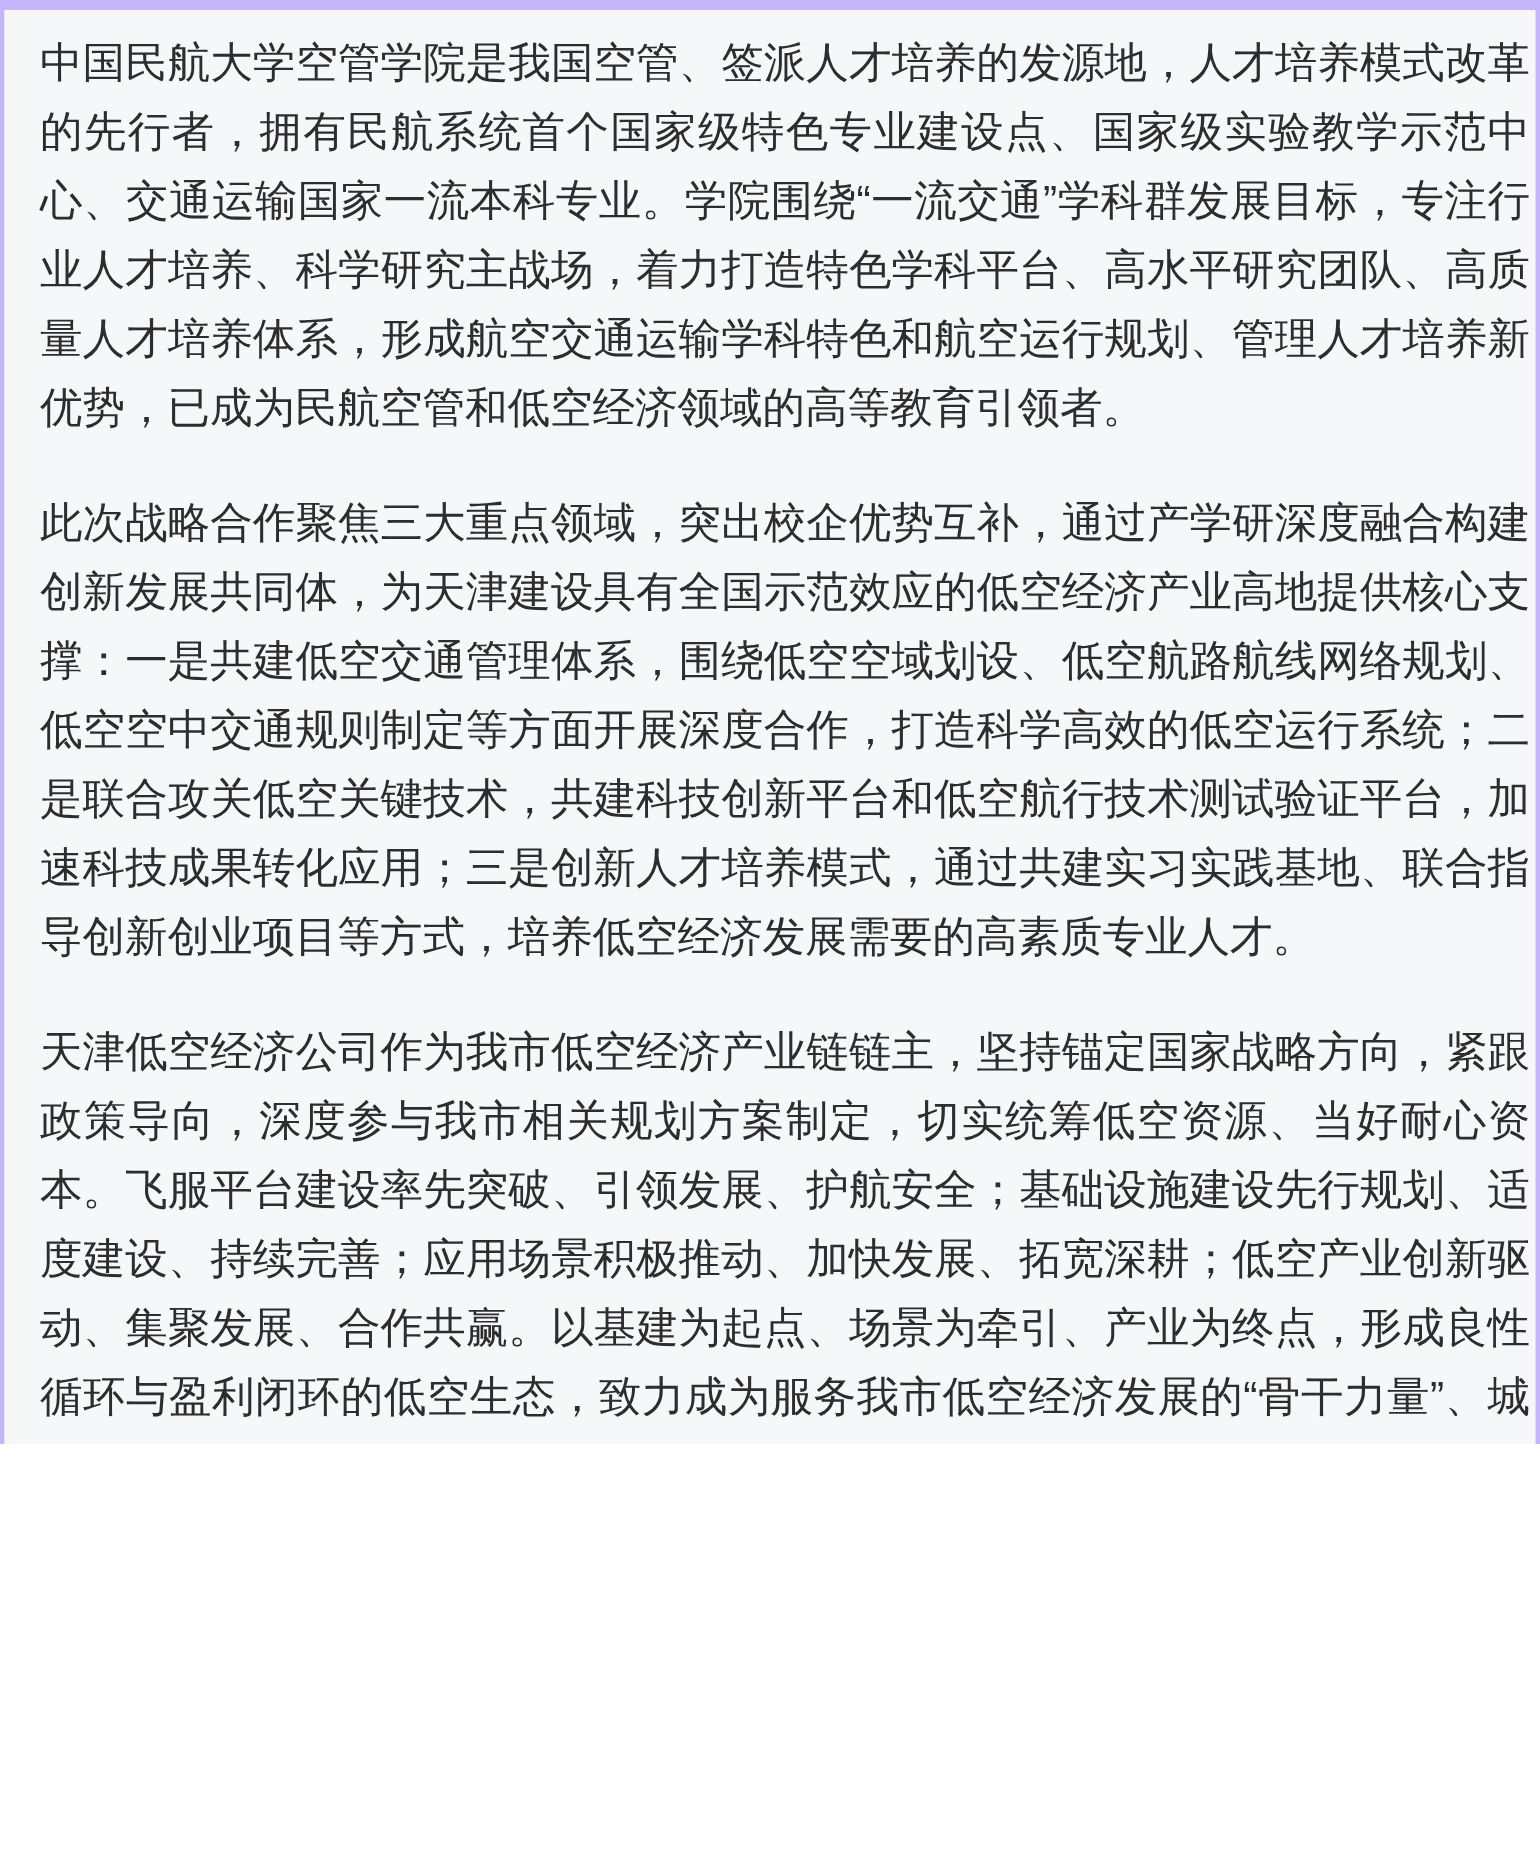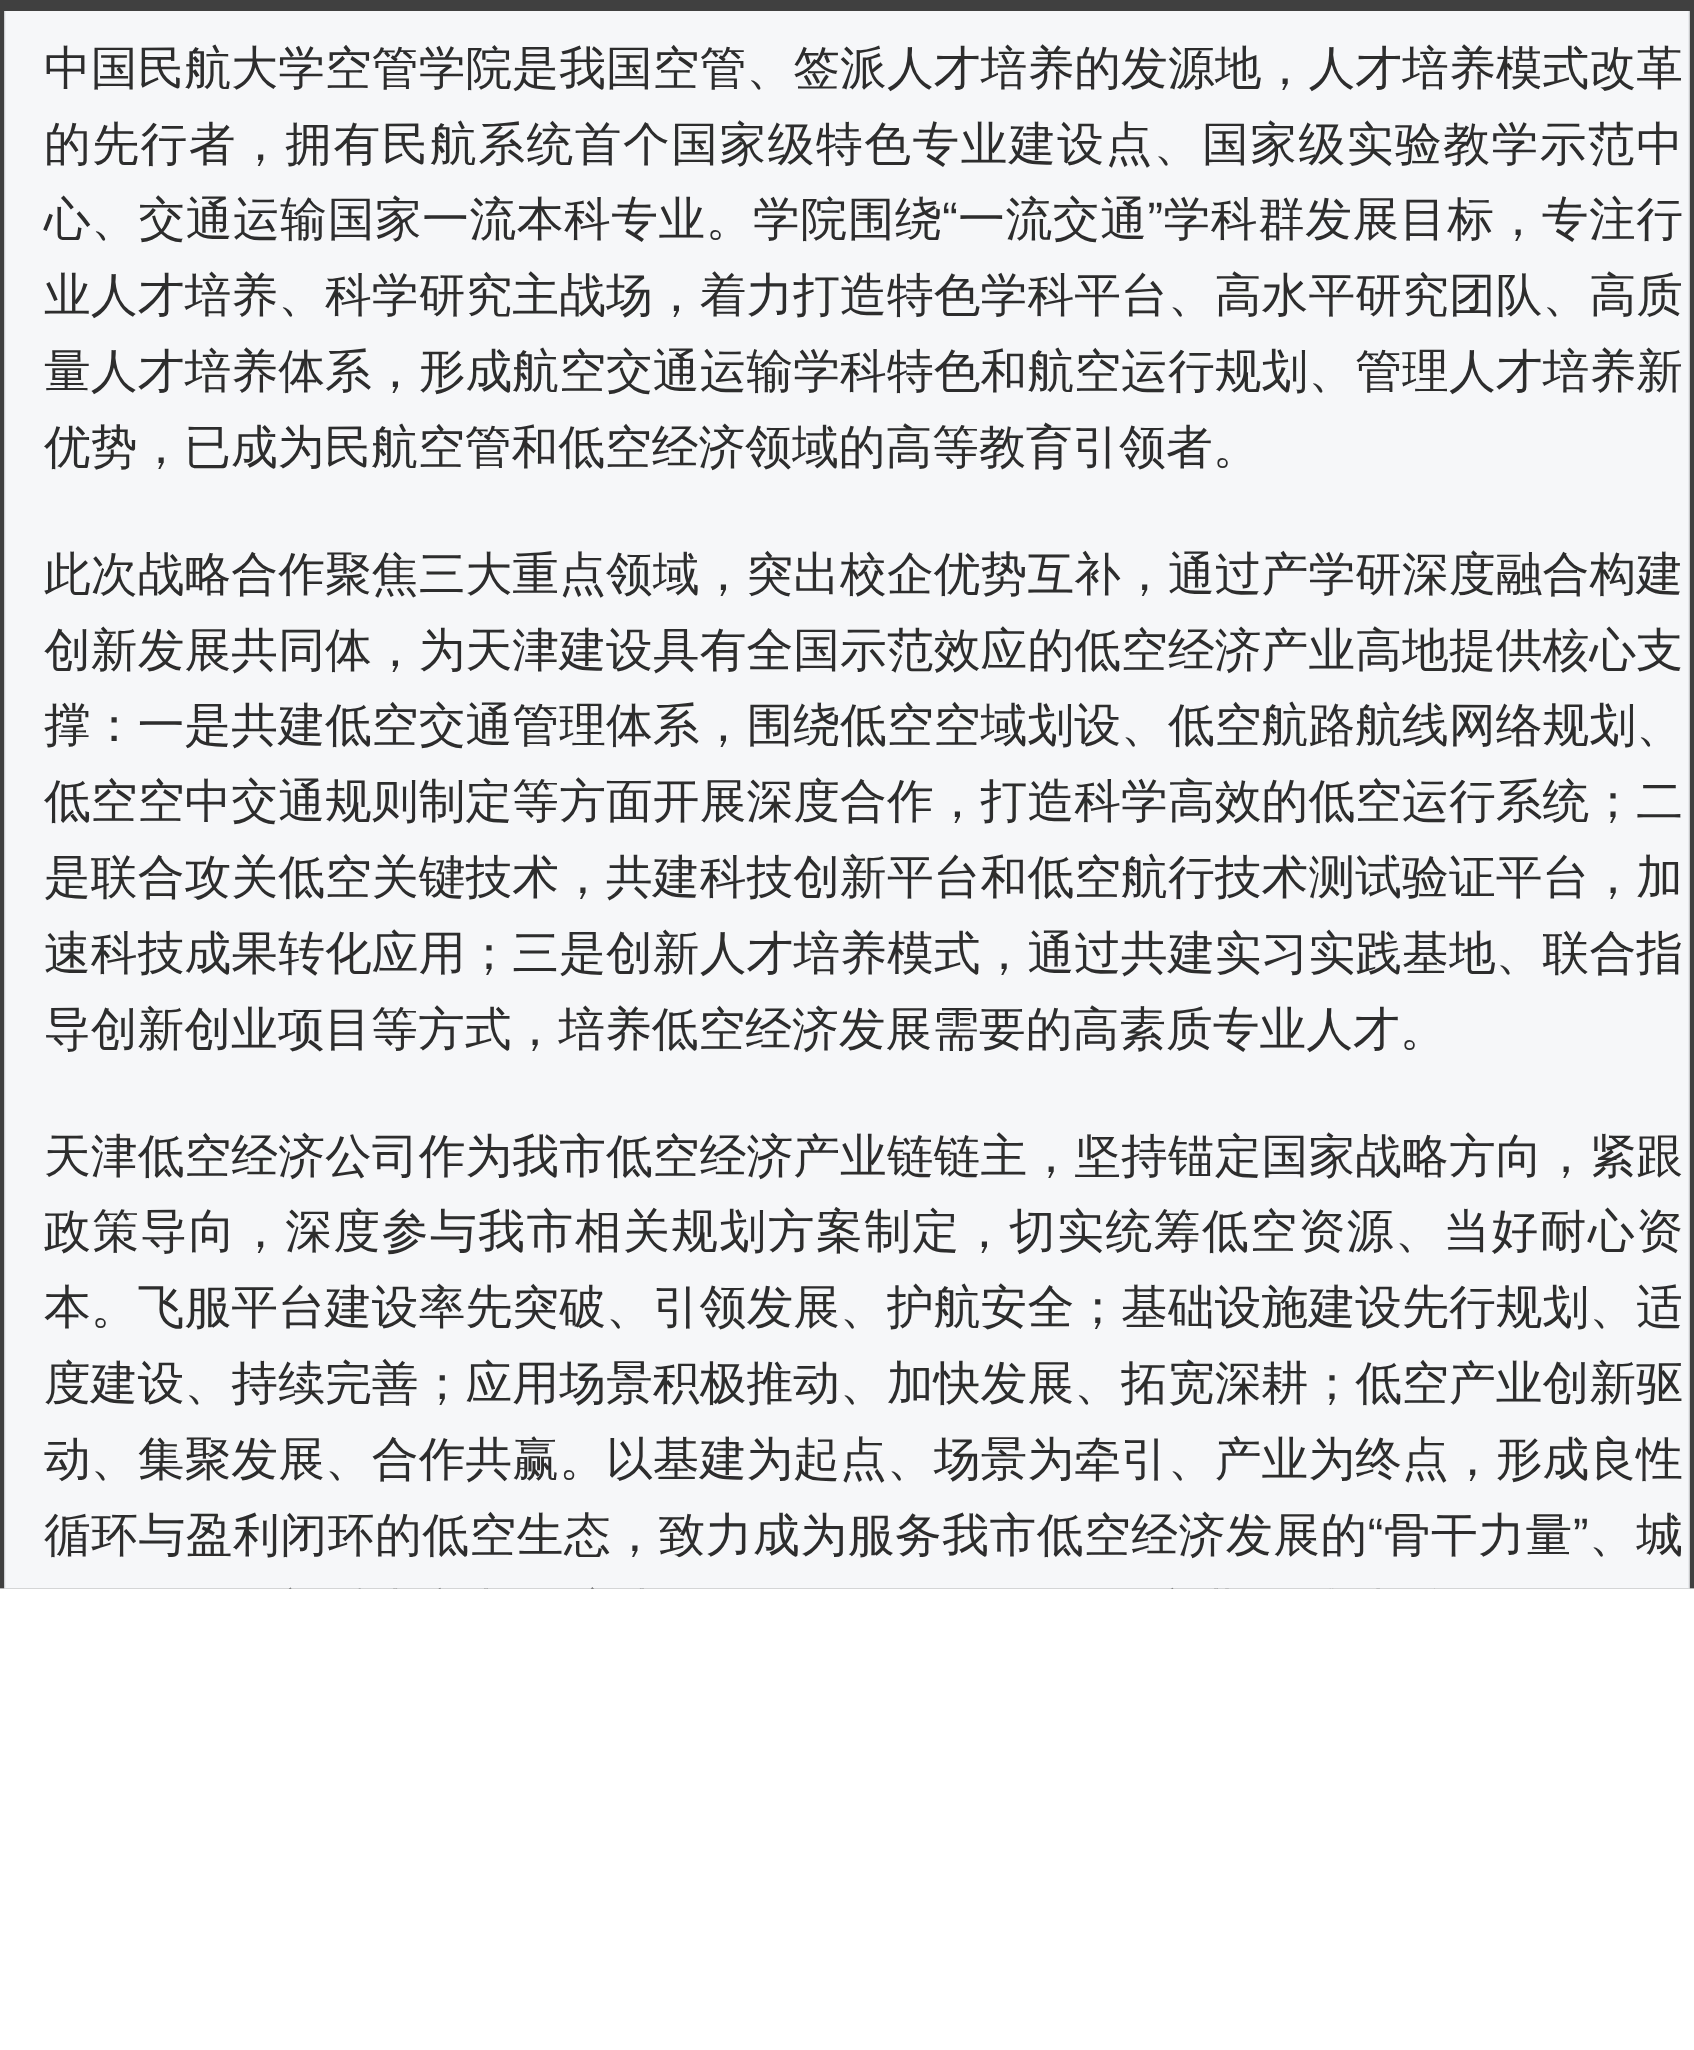--- a/index.html
+++ b/index.html
@@ -8,21 +8,21 @@
     background: #ffffff;
     width: 1540px;
     height: 1864px;
     overflow: hidden;
     font-family: "Liberation Sans", sans-serif;
   }
   .viewport {
     position: relative;
     width: 1540px;
     height: 1444px;
-    background: #404040;
+    background: #c4b5fd;
     overflow: hidden;
   }
   
   .article-panel {
     position: absolute;
     left: 4px;
     top: 10px;
     width: 1530px;
     height: 1854px;
     background: #f6f7f9;

